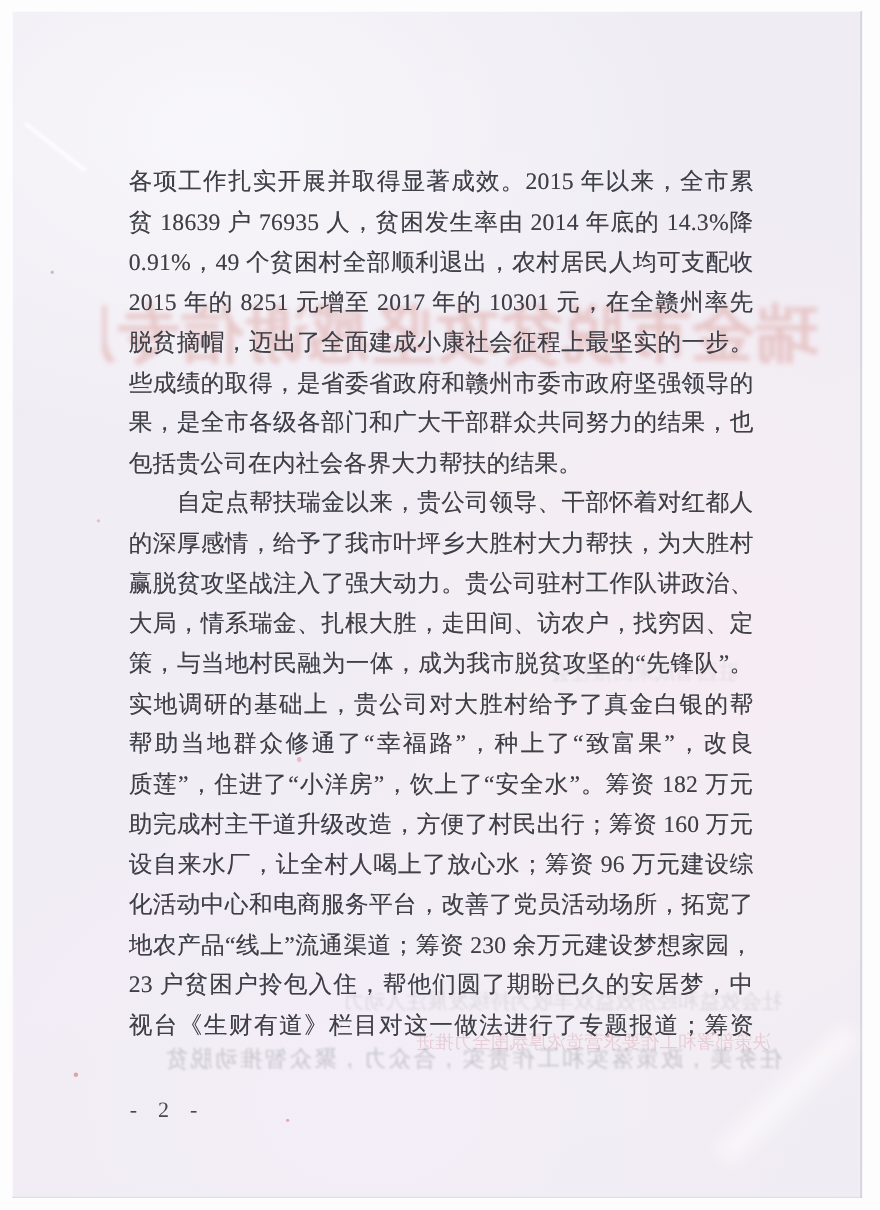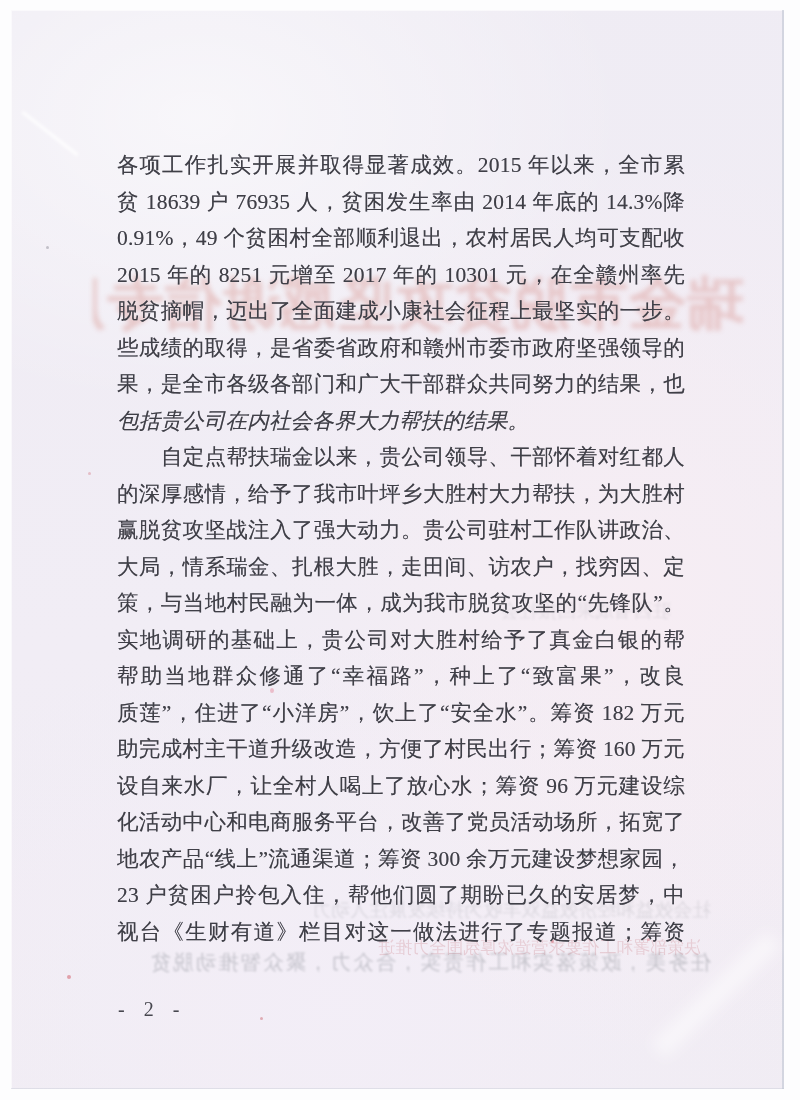--- a/index.html
+++ b/index.html
@@ -48,21 +48,20 @@
     color: #3f3f47;
     text-align: justify;
     text-align-last: justify;
     white-space: normal;
     overflow: hidden;
     letter-spacing: 0.2px;
     text-shadow: 0 0 0.6px rgba(63,63,71,0.5);
   }
   .line.para-end {
     text-align-last: left;
-    font-style: italic;
   }
   .line.indent {
     text-indent: 44px;
   }
   
   .page-number {
     position: absolute;
     left: 107px;  
     top: 988px;
     font-size: 20px;
@@ -194,21 +193,21 @@
         <div class="line">的深厚感情，给予了我市叶坪乡大胜村大力帮扶，为大胜村打</div>
         <div class="line">赢脱贫攻坚战注入了强大动力。贵公司驻村工作队讲政治、顾</div>
         <div class="line">大局，情系瑞金、扎根大胜，走田间、访农户，找穷因、定富</div>
         <div class="line">策，与当地村民融为一体，成为我市脱贫攻坚的“先锋队”。在</div>
         <div class="line">实地调研的基础上，贵公司对大胜村给予了真金白银的帮扶，</div>
         <div class="line">帮助当地群众修通了“幸福路”，种上了“致富果”，改良了“优</div>
         <div class="line">质莲”，住进了“小洋房”，饮上了“安全水”。筹资 182 万元帮</div>
         <div class="line">助完成村主干道升级改造，方便了村民出行；筹资 160 万元建</div>
         <div class="line">设自来水厂，让全村人喝上了放心水；筹资 96 万元建设综合文</div>
         <div class="line">化活动中心和电商服务平台，改善了党员活动场所，拓宽了当</div>
-        <div class="line">地农产品“线上”流通渠道；筹资 300 余万元建设梦想家园，</div>
+        <div class="line">地农产品“线上”流通渠道；筹资 230 余万元建设梦想家园，</div>
         <div class="line">23 户贫困户拎包入住，帮他们圆了期盼已久的安居梦，中央电</div>
         <div class="line">视台《生财有道》栏目对这一做法进行了专题报道；筹资 216</div>
       </div>
     </div>
 
     <div class="page-number">- 2 -</div>
 
   </div>
 </div>
 

